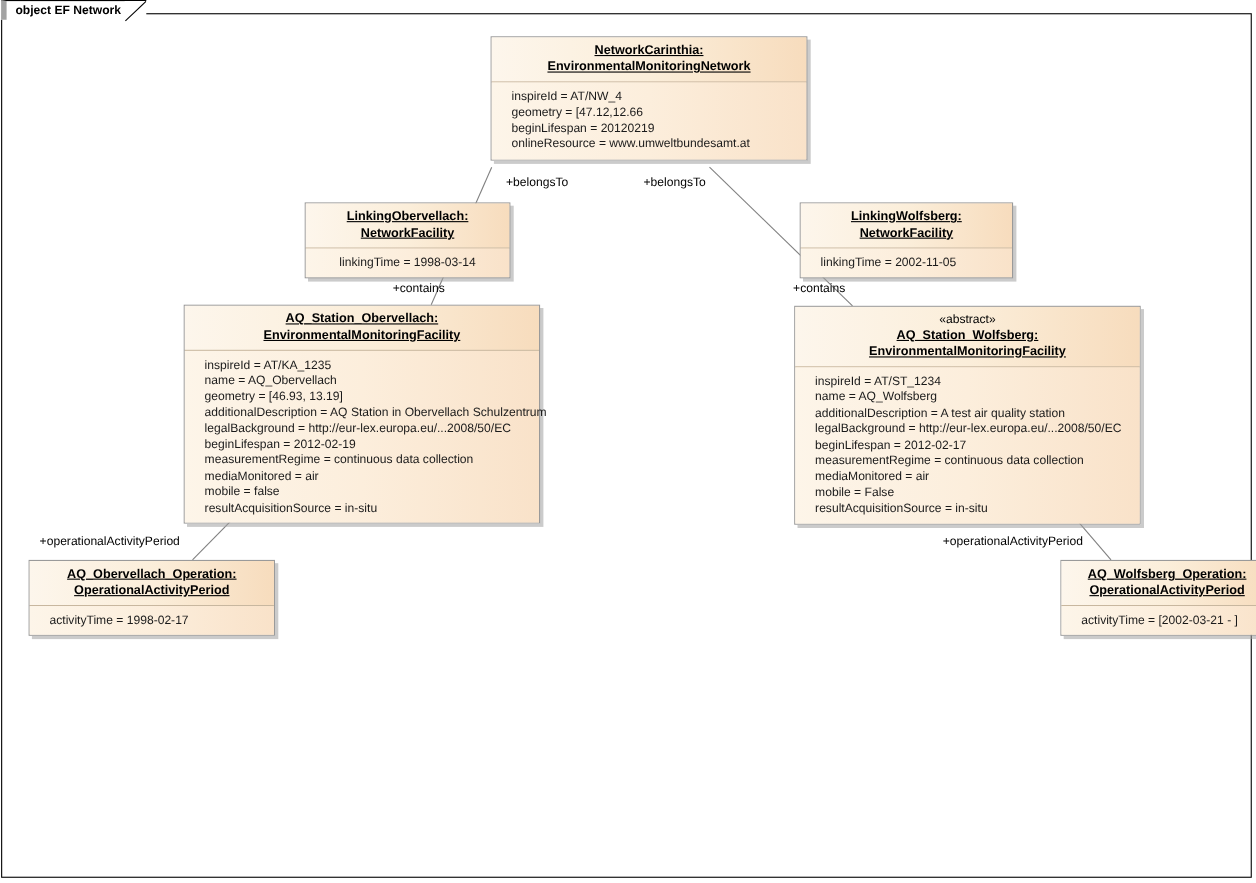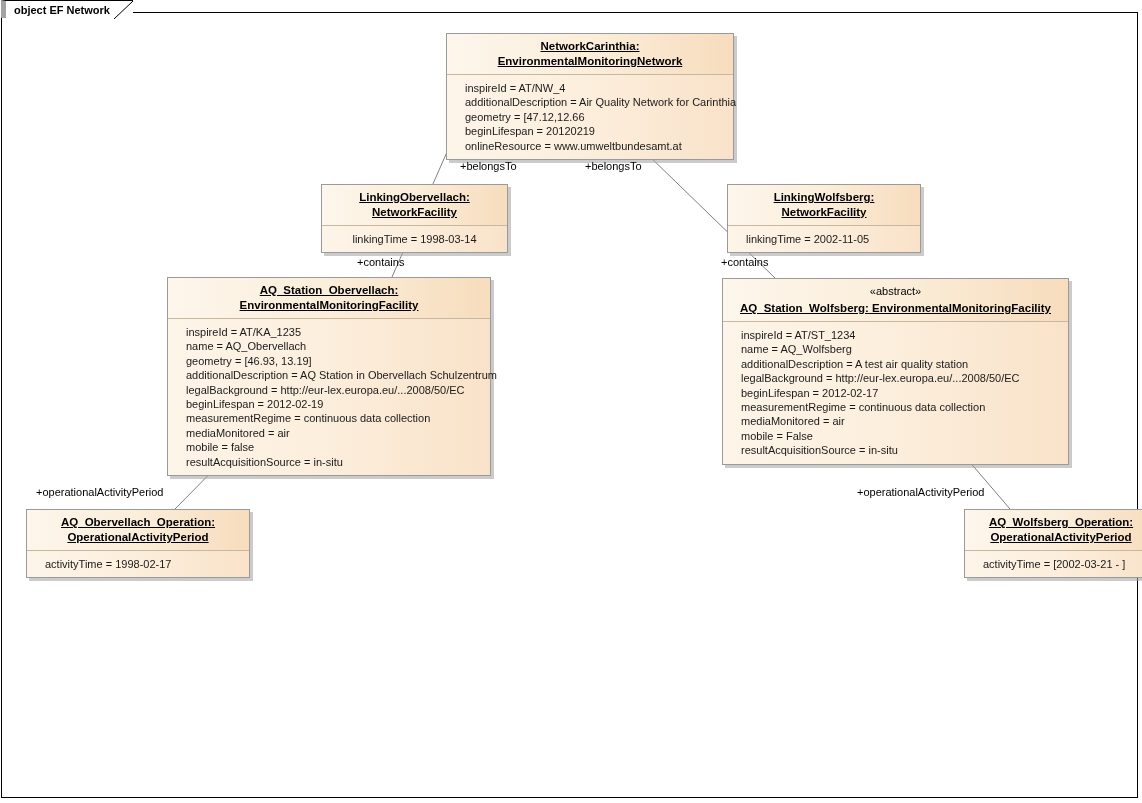--- a/index.html
+++ b/index.html
@@ -190,28 +190,27 @@
   <div class="edge-label" style="left:721px; top:256px;">+contains</div>
   <div class="edge-label" style="left:36px; top:486px;">+operationalActivityPeriod</div>
   <div class="edge-label" style="left:857px; top:486px;">+operationalActivityPeriod</div>
 
   <div class="obj" style="left:446px; top:33px; width:288px;">
     <div class="obj-head">
       <span class="title">NetworkCarinthia: EnvironmentalMonitoringNetwork</span>
     </div>
     <div class="obj-body">
       <div class="attr">inspireId = AT/NW_4</div>
-      <div class="attr">additionalDescription = Air Quality Network for Carinthia</div>
       <div class="attr">geometry = [47.12,12.66</div>
       <div class="attr">beginLifespan = 20120219</div>
       <div class="attr">onlineResource = www.umweltbundesamt.at</div>
     </div>
   </div>
 
-  <div class="obj" style="left:277px; top:184px; width:187px;margin-left:44px;">
+  <div class="obj" style="left:277px; top:184px; width:187px;">
     <div class="obj-head">
       <span class="title">LinkingObervellach: NetworkFacility</span>
     </div>
     <div class="obj-body center">
       <div class="attr">linkingTime = 1998-03-14</div>
     </div>
   </div>
 
   <div class="obj" style="left:727px; top:184px; width:194px;">
     <div class="obj-head">
@@ -233,21 +232,21 @@
       <div class="attr">additionalDescription = AQ Station in Obervellach Schulzentrum</div>
       <div class="attr">legalBackground = http://eur-lex.europa.eu/...2008/50/EC</div>
       <div class="attr">beginLifespan = 2012-02-19</div>
       <div class="attr">measurementRegime = continuous data collection</div>
       <div class="attr">mediaMonitored = air</div>
       <div class="attr">mobile = false</div>
       <div class="attr">resultAcquisitionSource = in-situ</div>
     </div>
   </div>
 
-  <div class="obj" style="left:722px; top:278px; width:347px;">
+  <div class="obj" style="left:722px; top:278px; width:315px;">
     <div class="obj-head">
       <span class="stereo">«abstract»</span>
       <span class="title">AQ_Station_Wolfsberg: EnvironmentalMonitoringFacility</span>
     </div>
     <div class="obj-body">
       <div class="attr">inspireId = AT/ST_1234</div>
       <div class="attr">name = AQ_Wolfsberg</div>
       <div class="attr">additionalDescription = A test air quality station</div>
       <div class="attr">legalBackground = http://eur-lex.europa.eu/...2008/50/EC</div>
       <div class="attr">beginLifespan = 2012-02-17</div>

